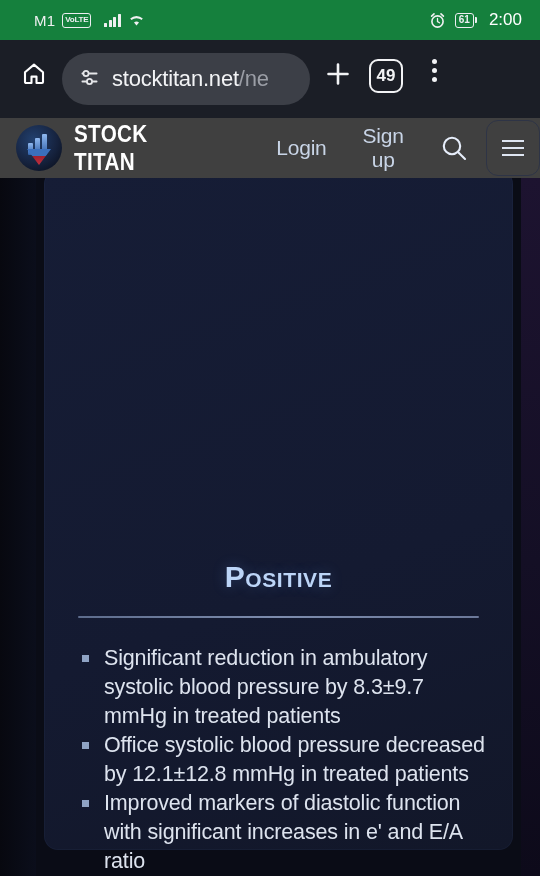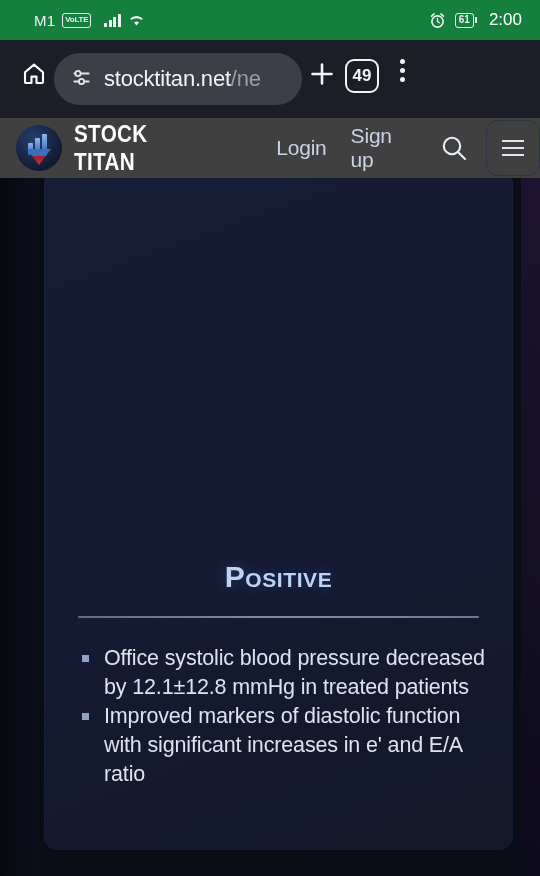--- a/index.html
+++ b/index.html
@@ -41,21 +41,21 @@
     border:1.5px solid #eceef2; border-radius:3px;
     font-size:10px; font-weight:bold; color:#eceef2;
     padding:0 3px; height:15px; display:flex; align-items:center; line-height:1;
   }
   .batt-tip { width:2px; height:6px; background:#eceef2; border-radius:0 1px 1px 0; margin-left:1px;}
   .clock { font-size:17px; color:#fff; margin-left:3px; }
 
   
   .toolbar {
     height:78px; background:#1b1e26;
-    display:flex; align-items:center; padding:0 14px; 
+    display:flex; align-items:center; padding:0 14px; gap:8px;
   }
   .tb-icon { width:40px; height:40px; display:flex; justify-content:center; flex:0 0 auto; }
   .urlbar {
     flex:1 1 auto; height:52px; background:#3c3f47; border-radius:26px;
     display:flex; align-items:center; padding:0 16px; gap:11px;
     min-width:0; max-width:248px;
   }
   .url-text {
     font-size:22px; color:#f2f3f5; white-space:nowrap; overflow:hidden;
     letter-spacing:-.2px;
@@ -87,21 +87,21 @@
   .logo .chev {
     position:absolute; left:11px; bottom:6px; width:24px; height:16px;
     background:linear-gradient(#3b6fbd 0%, #3b6fbd 45%, #a32030 46%, #c0303f 100%);
     clip-path:polygon(0 0, 100% 0, 50% 100%);
   }
   .brand {
     font-family:"Liberation Sans Narrow","Liberation Sans", sans-serif;
     font-weight:bold; font-size:24px; color:#fff; letter-spacing:.4px;
     margin-left:12px; transform:scaleX(.86); transform-origin:left center;
   }
-  .navlinks { display:flex; align-items:center; gap:24px; margin-left:44px; }
+  .navlinks { display:flex; align-items:center; gap:24px; margin-left:44px;text-align:center; }
   .navlink { font-size:21px; color:#c8d4e6; letter-spacing:-.2px; }
   .search-ic { margin-left:22px; display:flex; align-items:center; }
   .burger-box {
     margin-left:16px; width:56px; height:56px; border:1px solid #2e3446;
     border-radius:12px; display:flex; align-items:center; justify-content:center;
     flex-direction:column; gap:5px;
   }
   .burger-box i { width:22px; height:2px; background:#dfe6f2; display:block; }
 
   
@@ -244,20 +244,21 @@
     </div>
   </div>
 
   <div class="page">
 
     <div class="card card-positive">
       <div style="height:390px"></div>
       <div class="card-title title-positive">Positive</div>
       <div class="divider div-positive"></div>
       <ul class="bullets bullets-positive">
+        <li>Significant reduction in ambulatory systolic blood pressure by 8.3±9.7 mmHg in treated patients</li>
         <li>Office systolic blood pressure decreased by 12.1±12.8 mmHg in treated patients</li>
         <li>Improved markers of diastolic function with significant increases in e' and E/A ratio</li>
 
       </ul>
     </div>
 
   </div>
 </div>
 
 </body></html>

